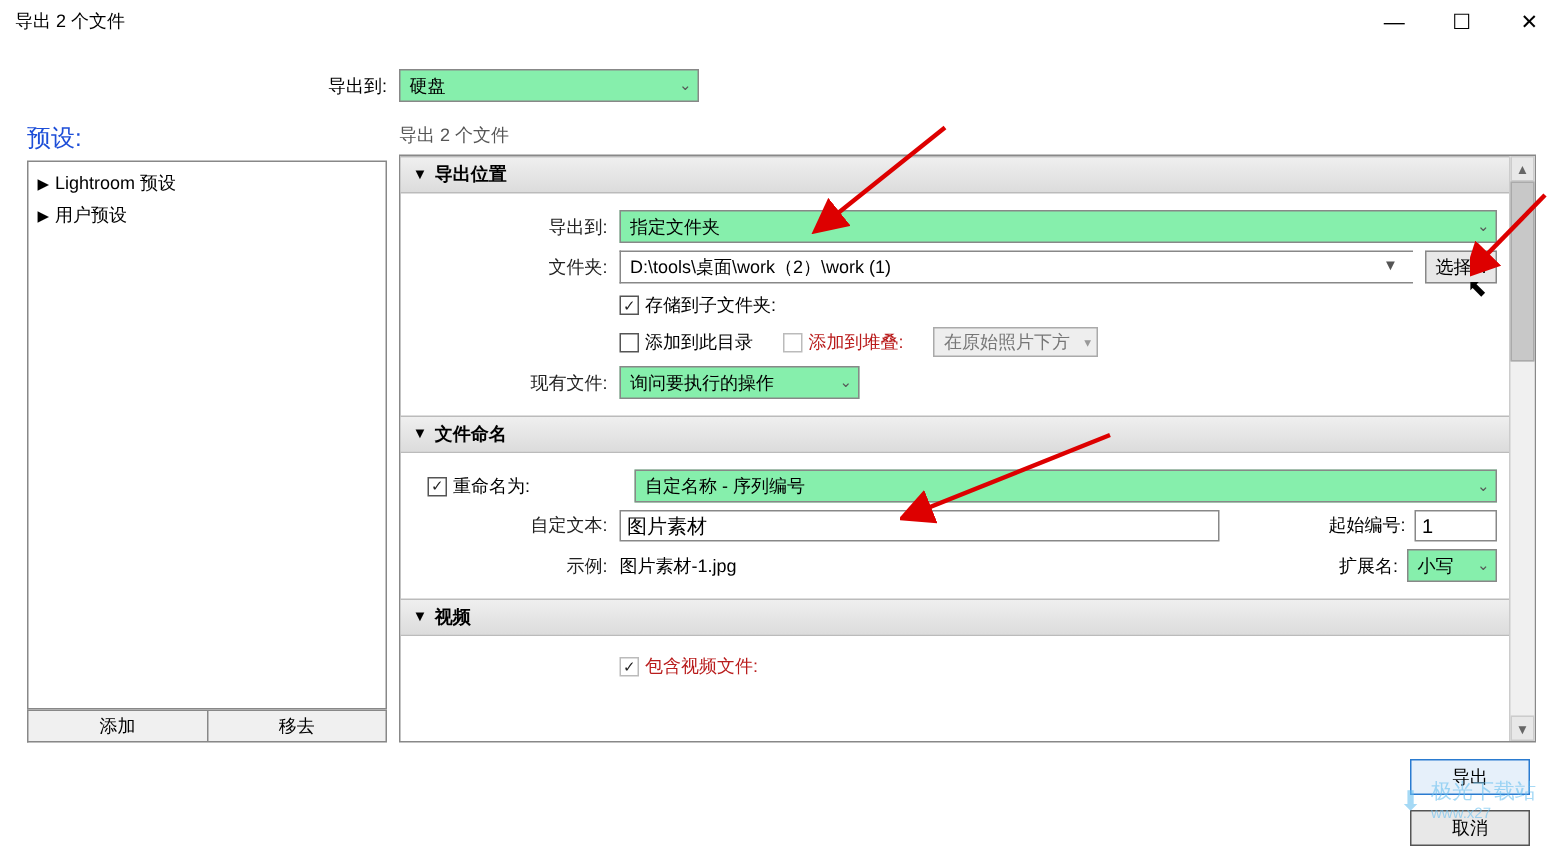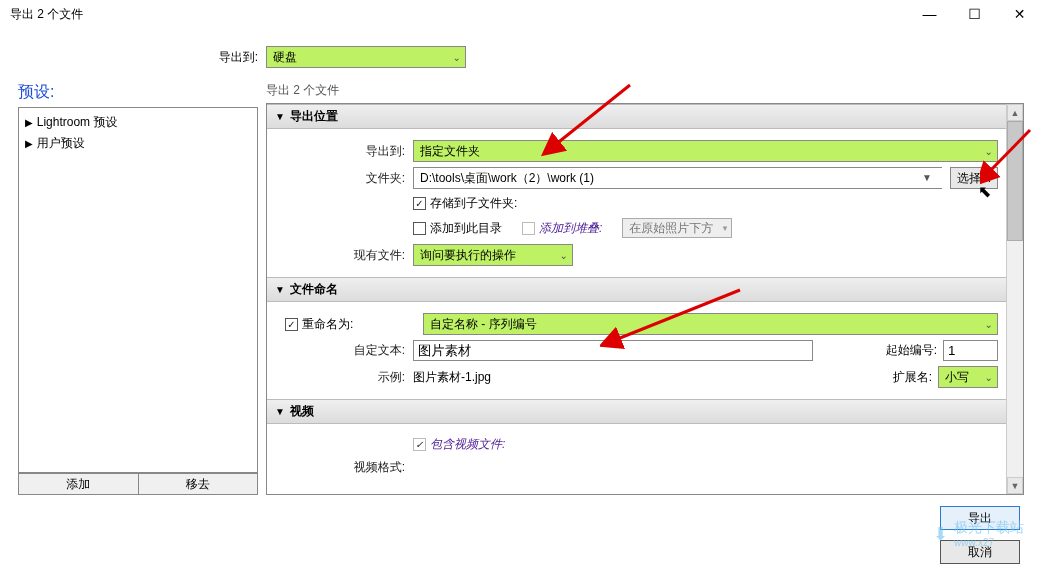--- a/index.html
+++ b/index.html
@@ -42,21 +42,21 @@
   gap: 8px;
 }
 .export-row .lbl { width: 240px; text-align: right; }
 .dropdown {
   border: 1px solid #888;
   height: 22px;
   display: flex;
   align-items: center;
   justify-content: space-between;
   padding: 0 4px 0 6px;
-  background: #bef264;
+  background: #86efac;
 }
 .dropdown.small { width: 200px; }
 .dropdown .arrow { font-size: 10px; color: #555; }
 .columns { display: flex; gap: 8px; }
 .left-col { width: 240px; display: flex; flex-direction: column; }
 .left-header { font-size: 16px; color: #1d4ed8; margin-bottom: 4px; }
 .preset-list {
   border: 1px solid #888;
   padding: 4px;
   flex: 1;
@@ -163,21 +163,21 @@
   padding: 0 6px;
 }
 .cb-row {
   display: flex;
   align-items: center;
   gap: 20px;
   margin: 6px 0;
   padding-left: 138px;
 }
 .cb { display: flex; align-items: center; gap: 4px; }
-.cb.disabled { color: #4c1d95; font-style: italic; }
+.cb.disabled { color: #b91c1c; }
 .stack-select {
   border: 1px solid #aaa;
   background: #eee;
   height: 20px;
   line-height: 18px;
   padding: 0 18px 0 6px;
   color: #777;
   position: relative;
 }
 .stack-select::after {
@@ -387,23 +387,20 @@
           <div class="section-header">
             <span class="tri">▼</span>
             <span>视频</span>
           </div>
           <div class="section-body">
             <div class="cb-row" style="padding-left:138px">
               <div class="cb disabled">
                 <span class="checkbox-square checked" style="border-color:#bbb;color:#bbb"></span>
                 <span>包含视频文件:</span>
               </div>
-            </div>
-            <div class="form-row" style="color:#999">
-              <span class="rl">视频格式:</span>
             </div>
           </div>
 
         </div>
         <div class="scrollbar-v">
           <div class="up">▲</div>
           <div class="track">
             <div class="thumb"></div>
           </div>
           <div class="down">▼</div>

